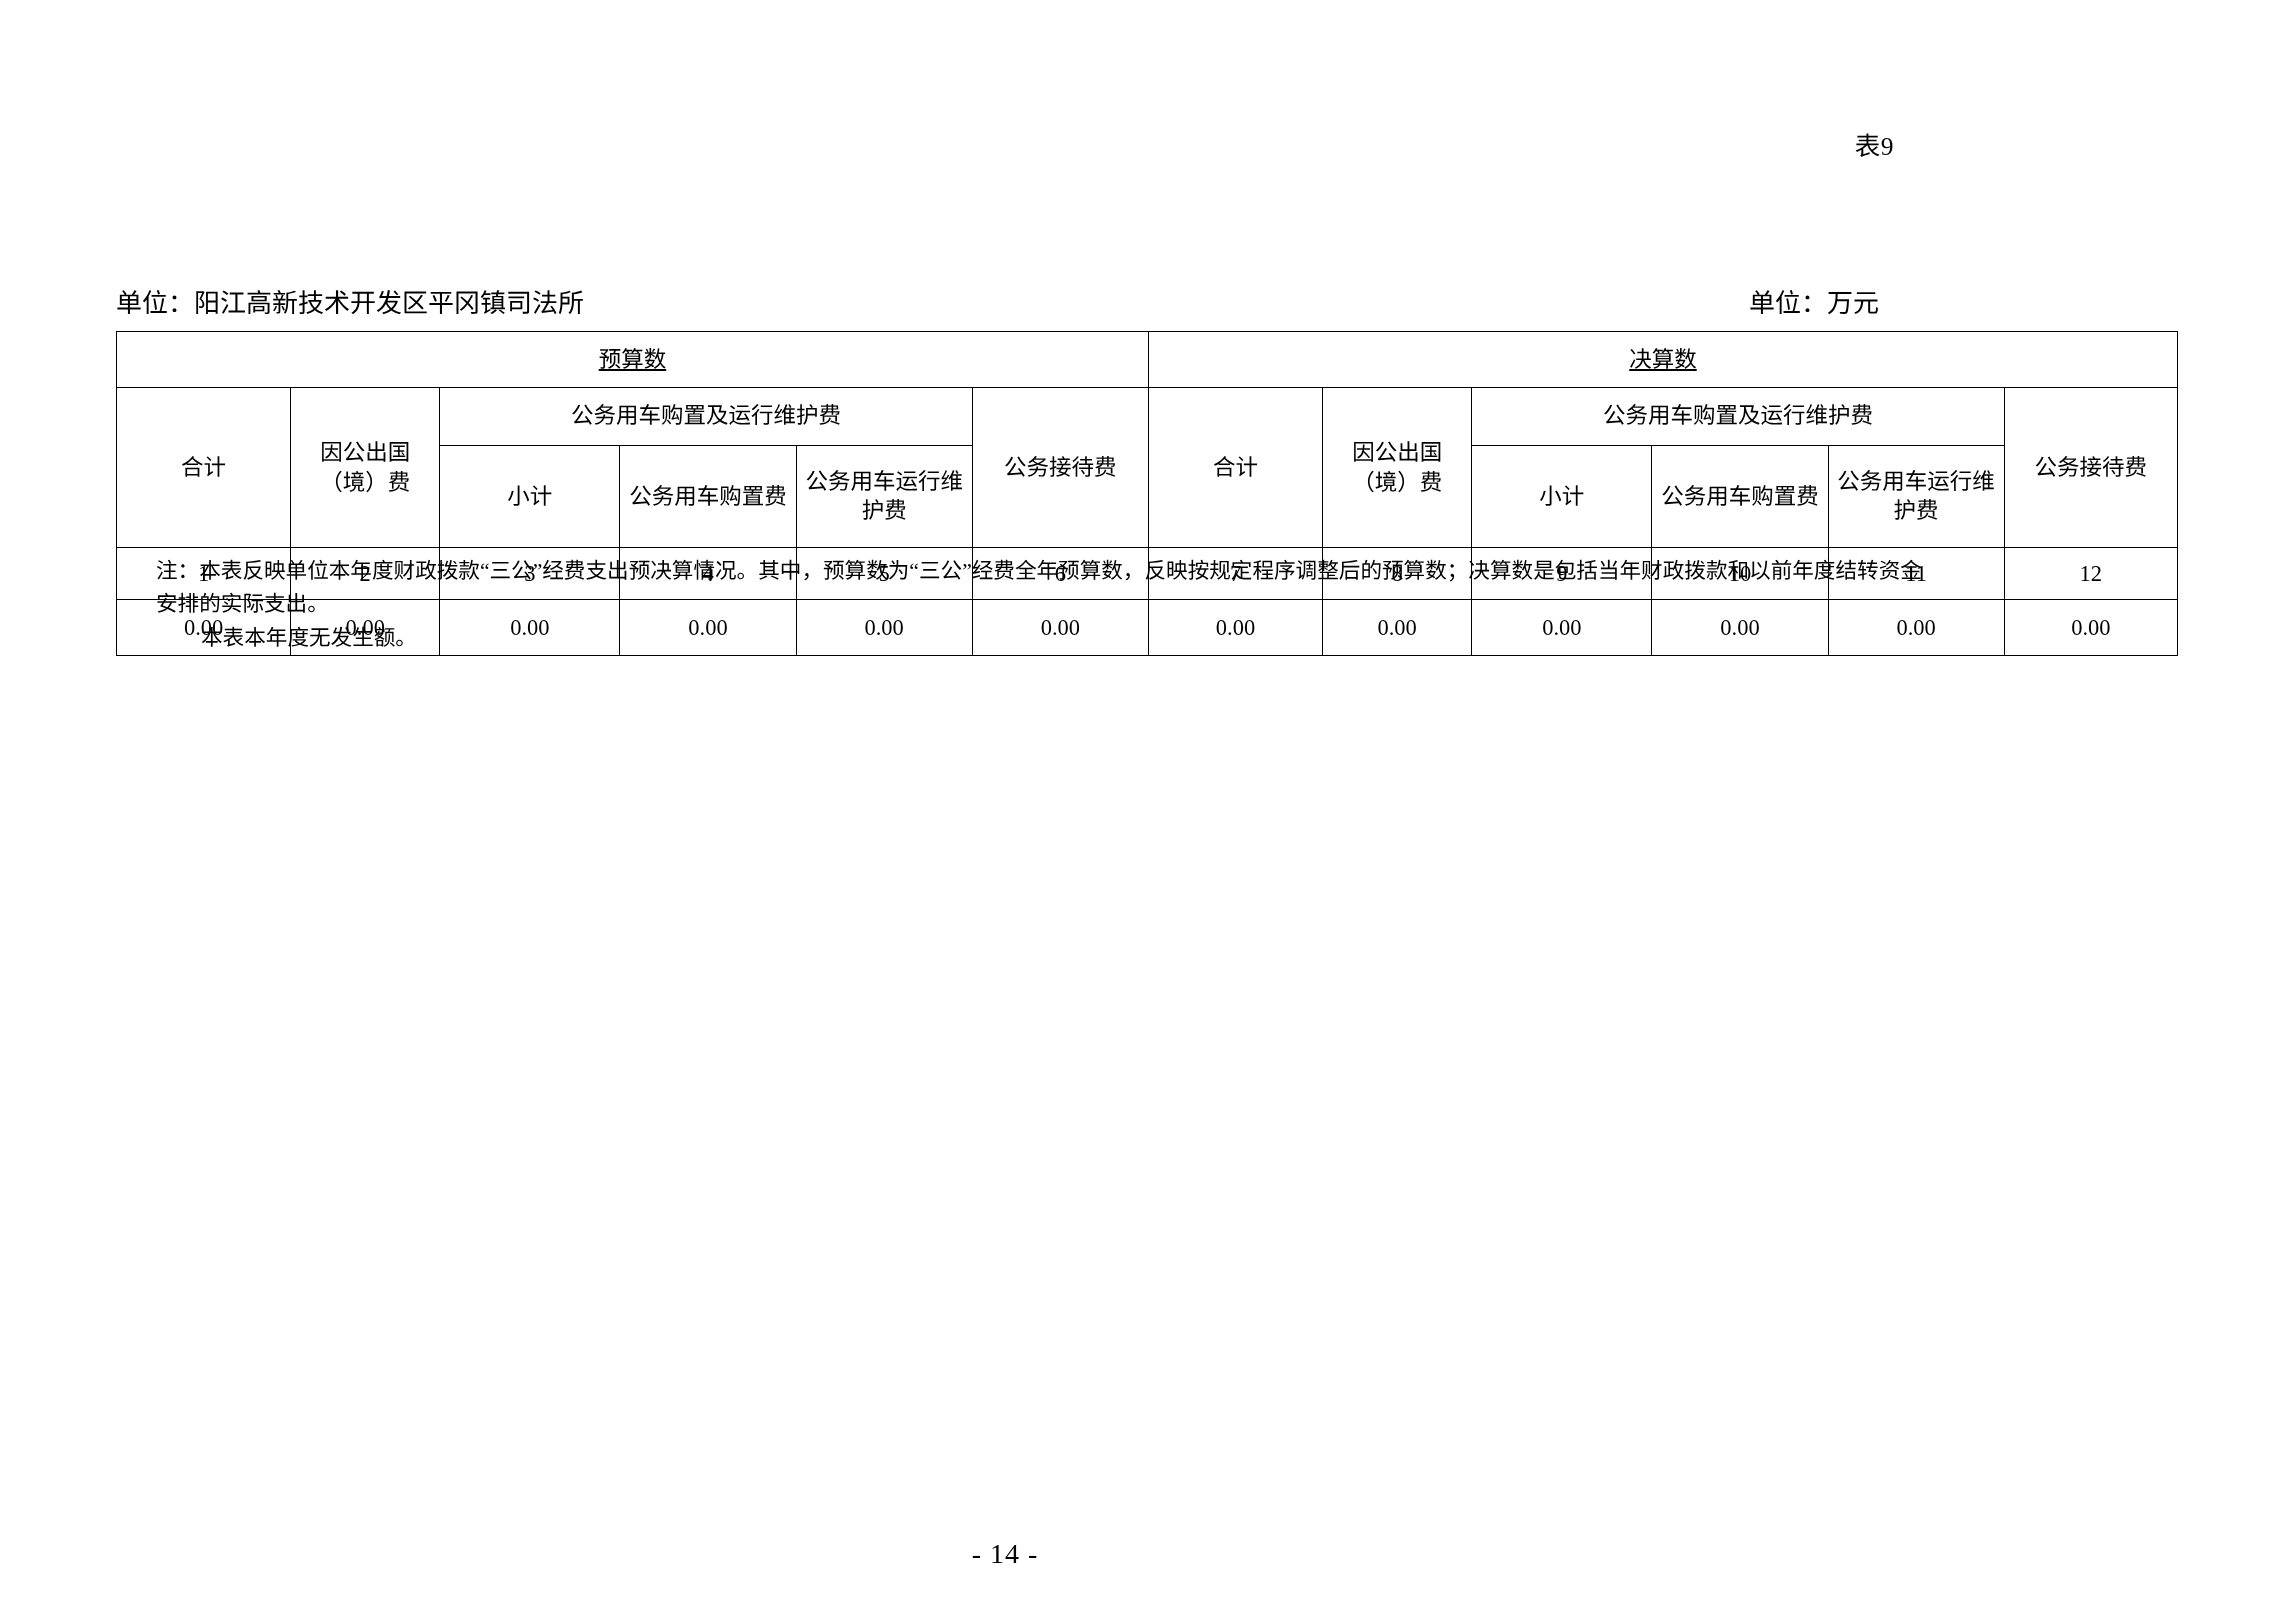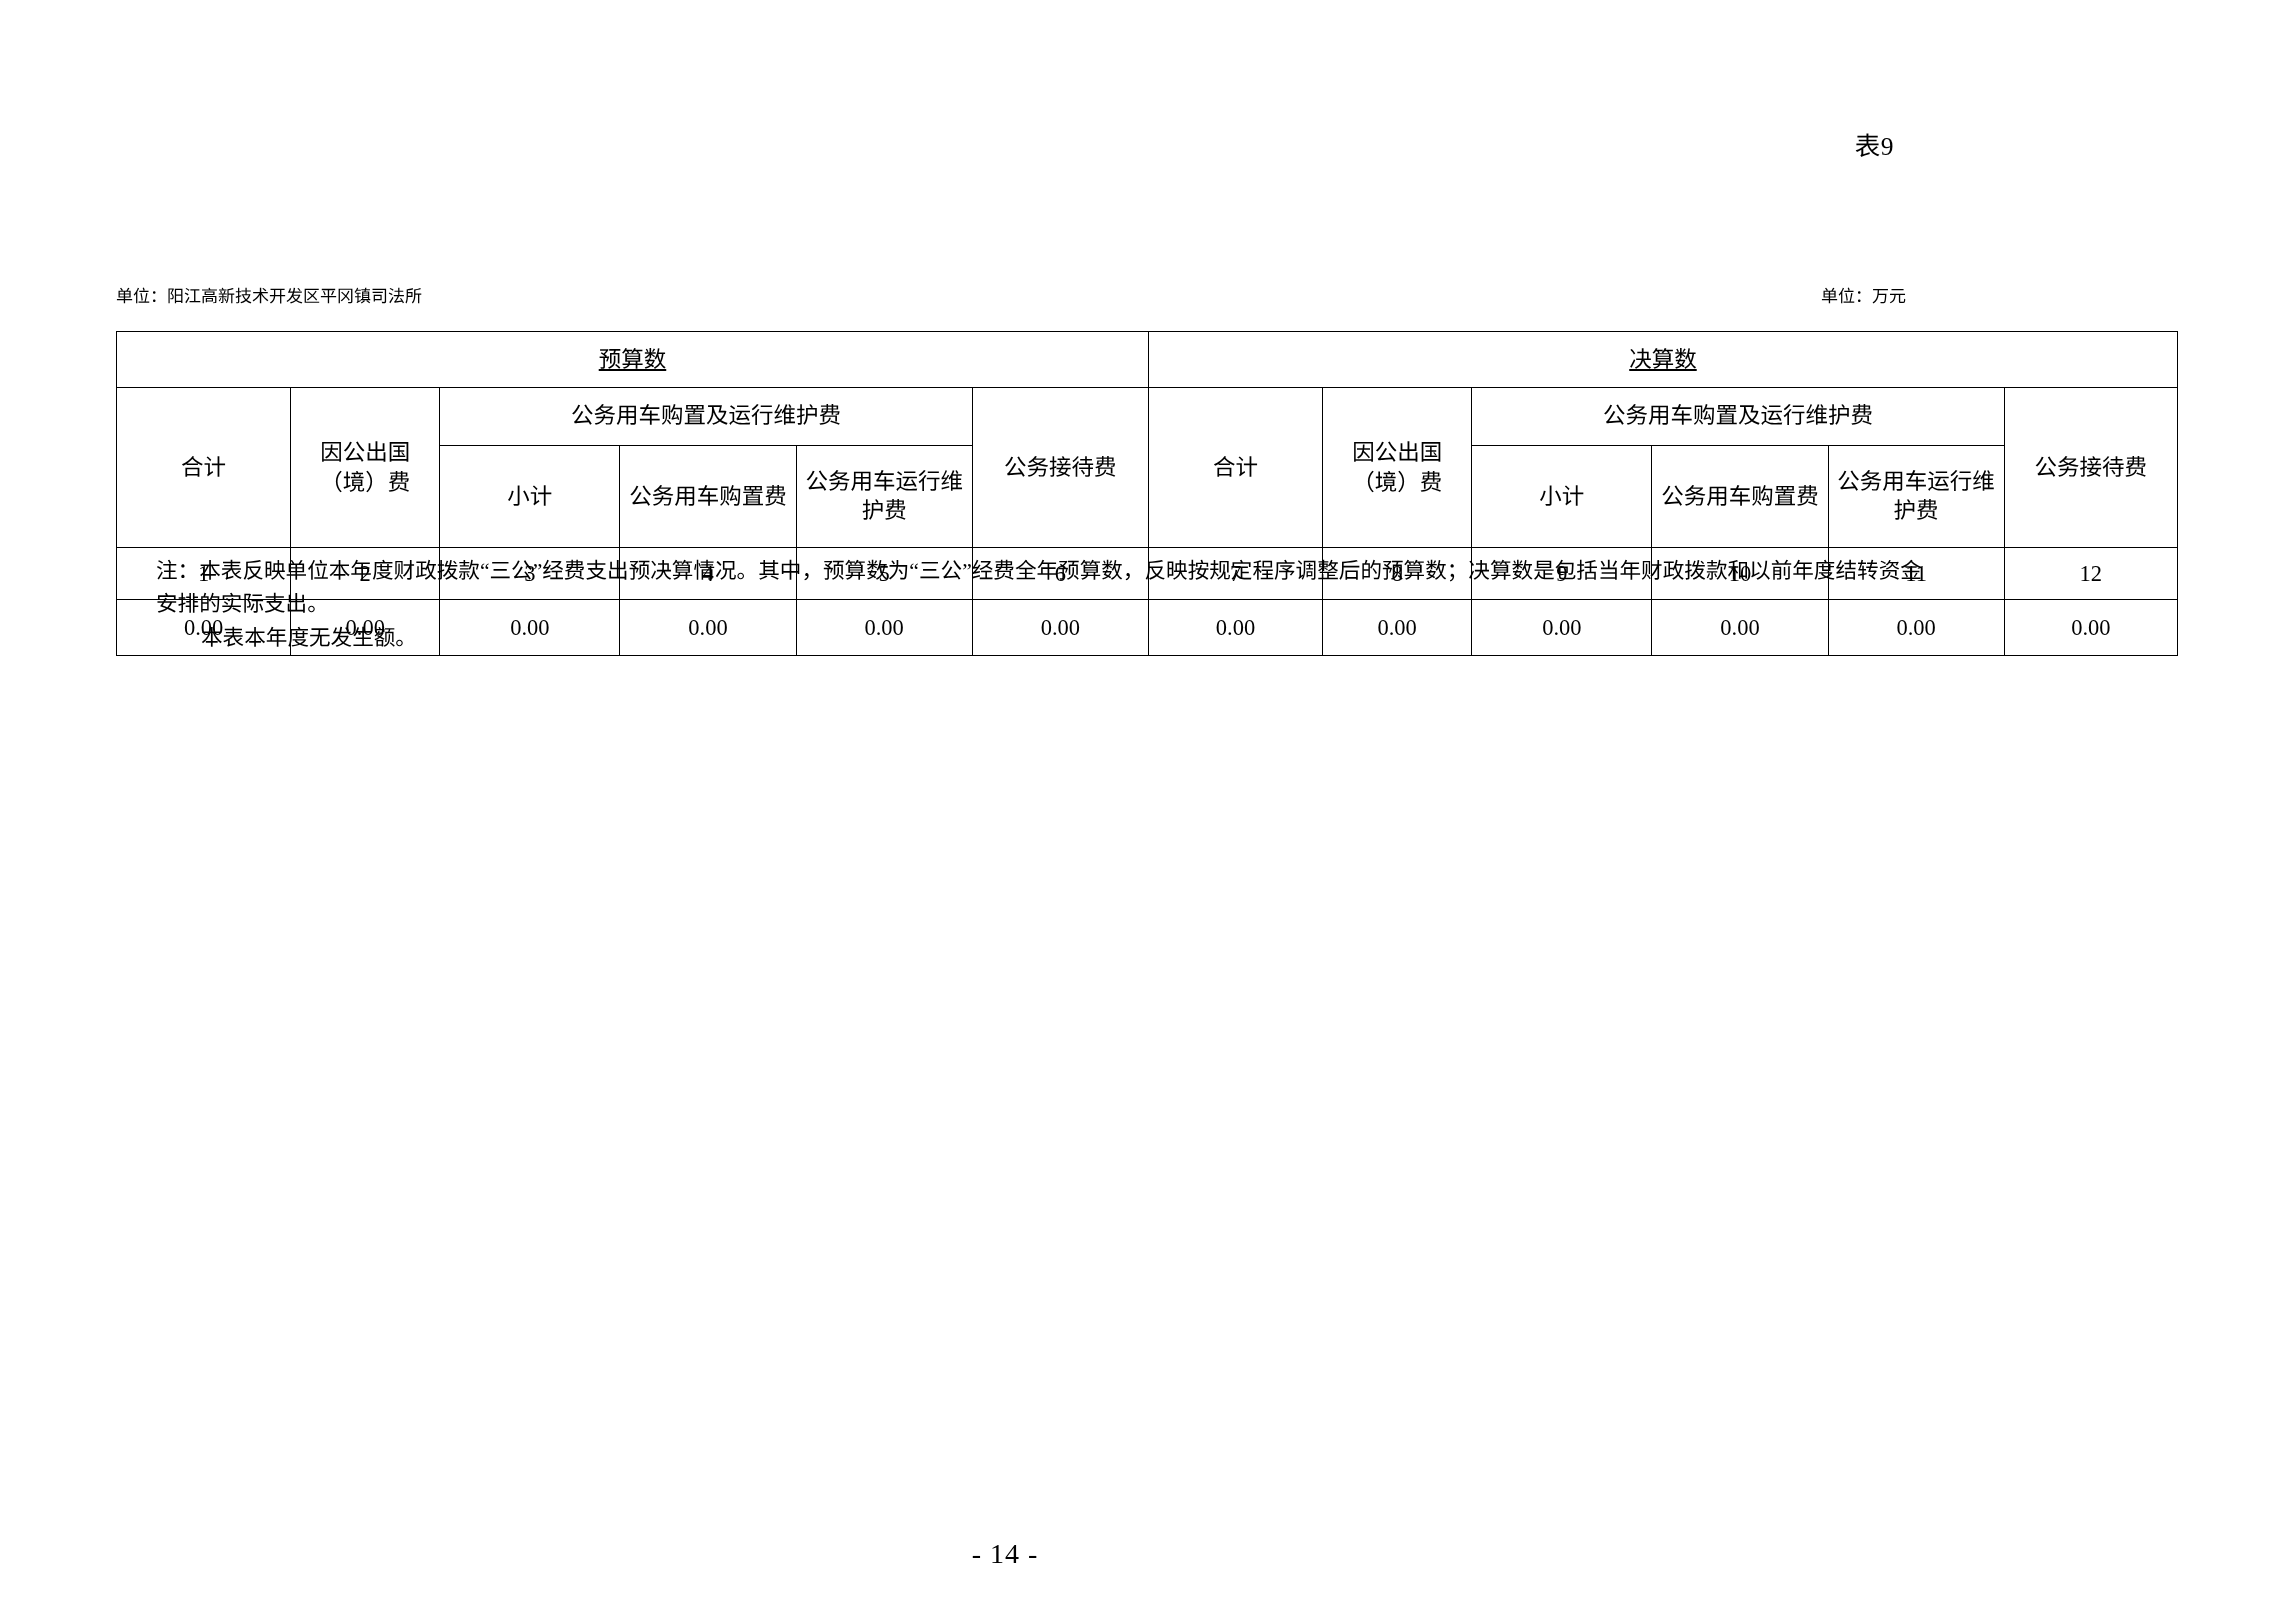--- a/index.html
+++ b/index.html
@@ -38,23 +38,23 @@
     text-align: center;
     font-size: 33px;
     font-weight: bold;
     font-family: "Liberation Sans", "DejaVu Sans", sans-serif;
     letter-spacing: 2px;
   }
   .meta-row {
     position: absolute;
     top: 282px;
     left: 116px;
-    right: 104px;
+    right: 131px;
     height: 33px;
-    font-size: 17px;
+    font-size: 26px;
   }
   .meta-left {
     position: absolute;
     left: 0;
     top: 0;
     white-space: nowrap;
   }
   .meta-right {
     position: absolute;
     right: 0;

